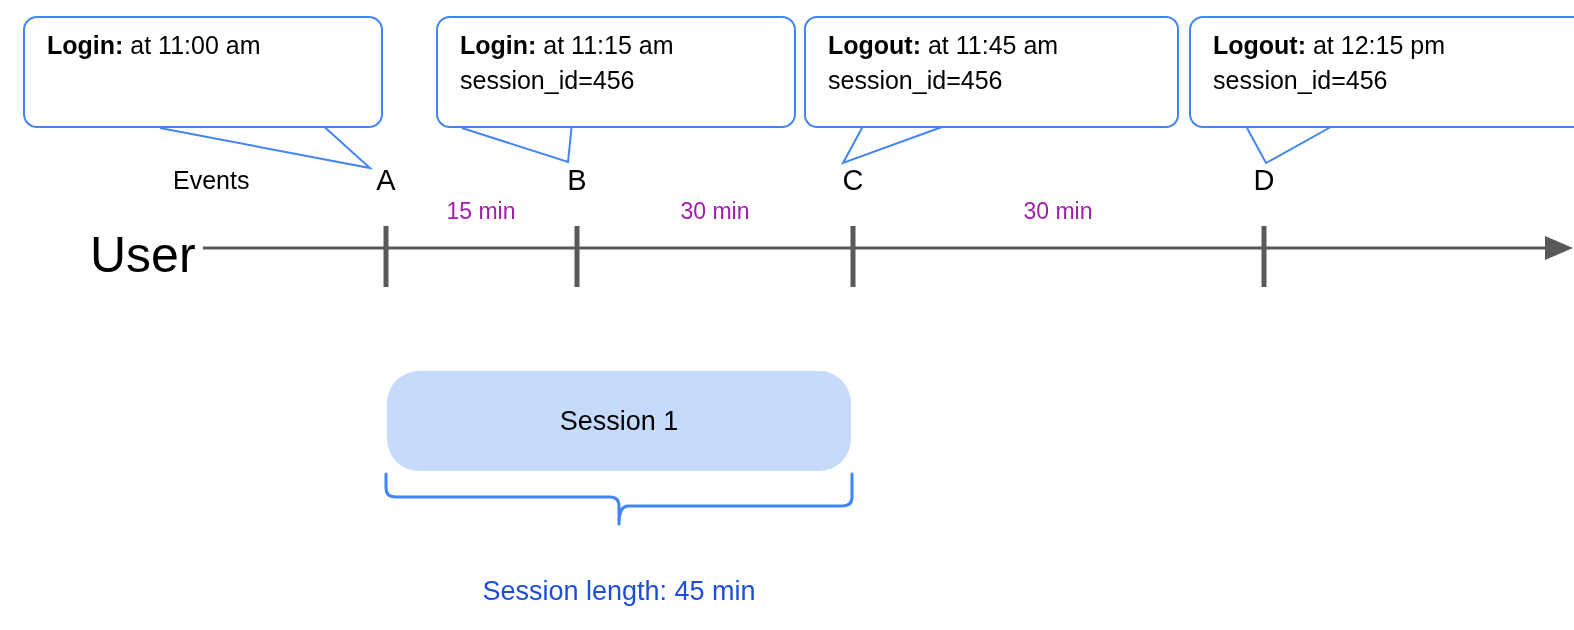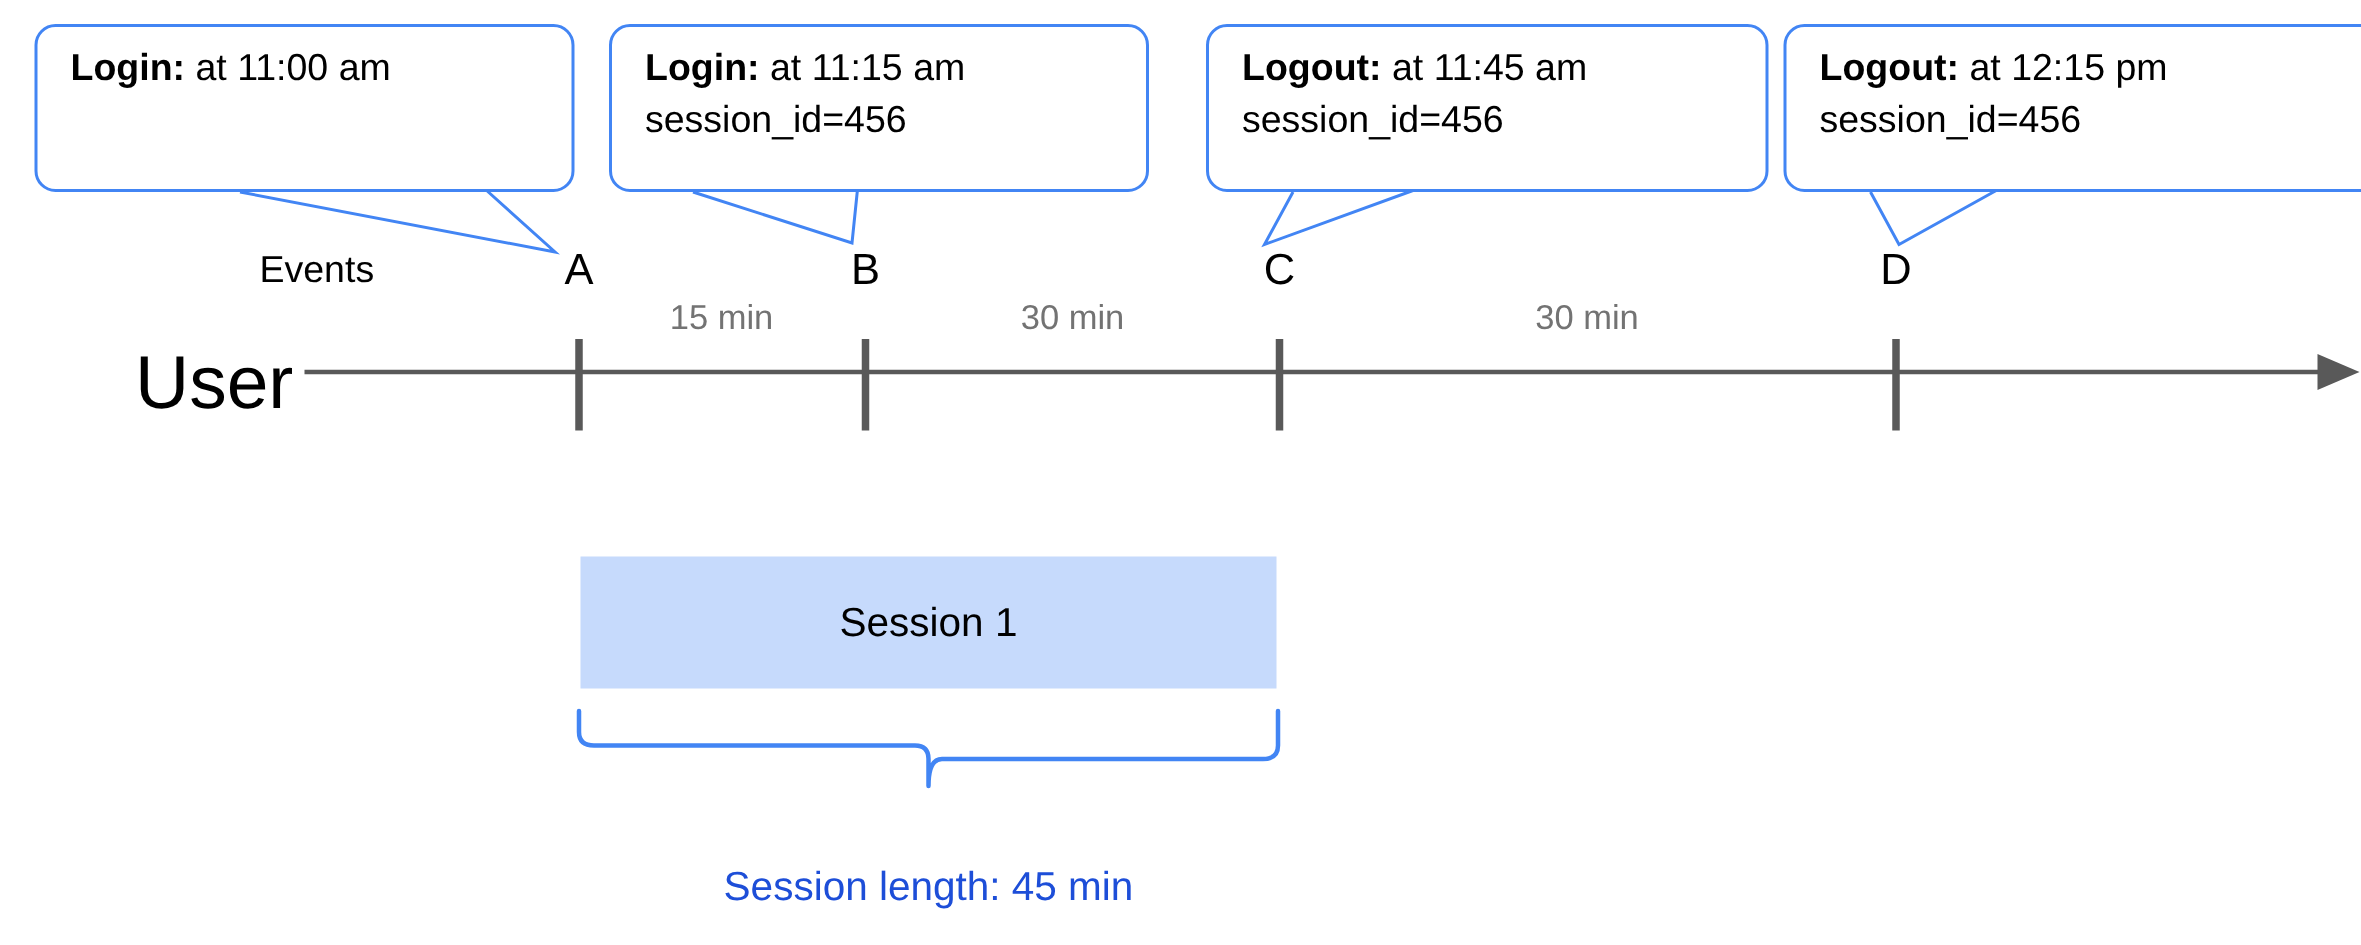--- a/index.html
+++ b/index.html
@@ -66,21 +66,21 @@
   }
   .user-label {
     position: absolute;
     font-size: 50px;
     color: #000000;
     z-index: 4;
   }
   .interval-label {
     position: absolute;
     font-size: 23px;
-    color: #737373;
+    color: #a21caf;
     text-align: center;
     z-index: 4;
   }
 
   
   .session-bar {
     position: absolute;
     background: #c6dafc;
     display: flex;
     align-items: center;
@@ -131,29 +131,29 @@
              L 852 474" fill="none" stroke="#4285f4" stroke-width="3" stroke-linecap="round" stroke-linejoin="round"></path>
   </svg>
 
   <div class="callout" style="left:23px; top:16px; width:360px; height:112px;">
     <div class="callout-line">
       <b>Login:</b>
       <span>at 11:00 am</span>
     </div>
   </div>
 
-  <div class="callout" style="left:406px; top:16px; width:360px; height:112px;">
+  <div class="callout" style="left:436px; top:16px; width:360px; height:112px;">
     <div class="callout-line">
       <b>Login:</b>
       <span>at 11:15 am</span>
     </div>
     <div class="callout-line">session_id=456</div>
   </div>
 
-  <div class="callout" style="left:804px; top:16px; width:375px; height:112px;">
+  <div class="callout" style="left:804px; top:16px; width:375px; height:112px;border-radius:13px;">
     <div class="callout-line">
       <b>Logout:</b>
       <span>at 11:45 am</span>
     </div>
     <div class="callout-line">session_id=456</div>
   </div>
 
   <div class="callout" style="left:1189px; top:16px; width:412px; height:112px;">
     <div class="callout-line">
       <b>Logout:</b>
@@ -168,19 +168,19 @@
 
   <div class="event-letter" style="left:356px; top:164px;">A</div>
   <div class="event-letter" style="left:547px; top:164px;">B</div>
   <div class="event-letter" style="left:823px; top:164px;">C</div>
   <div class="event-letter" style="left:1234px; top:164px;">D</div>
 
   <div class="interval-label" style="left:421px; top:198px; width:120px;">15 min</div>
   <div class="interval-label" style="left:655px; top:198px; width:120px;">30 min</div>
   <div class="interval-label" style="left:998px; top:198px; width:120px;">30 min</div>
 
-  <div class="session-bar" style="left:387px; top:371px; width:464px; height:88px;">
+  <div class="session-bar" style="left:387px; top:371px; width:464px; height:100px;border-radius:32px;">
     <span class="session-bar-label">Session 1</span>
   </div>
 
   <div class="session-length-label" style="left:399px; top:576px; width:440px;">Session length: 45 min</div>
 
 </div>
 
 </body></html>

